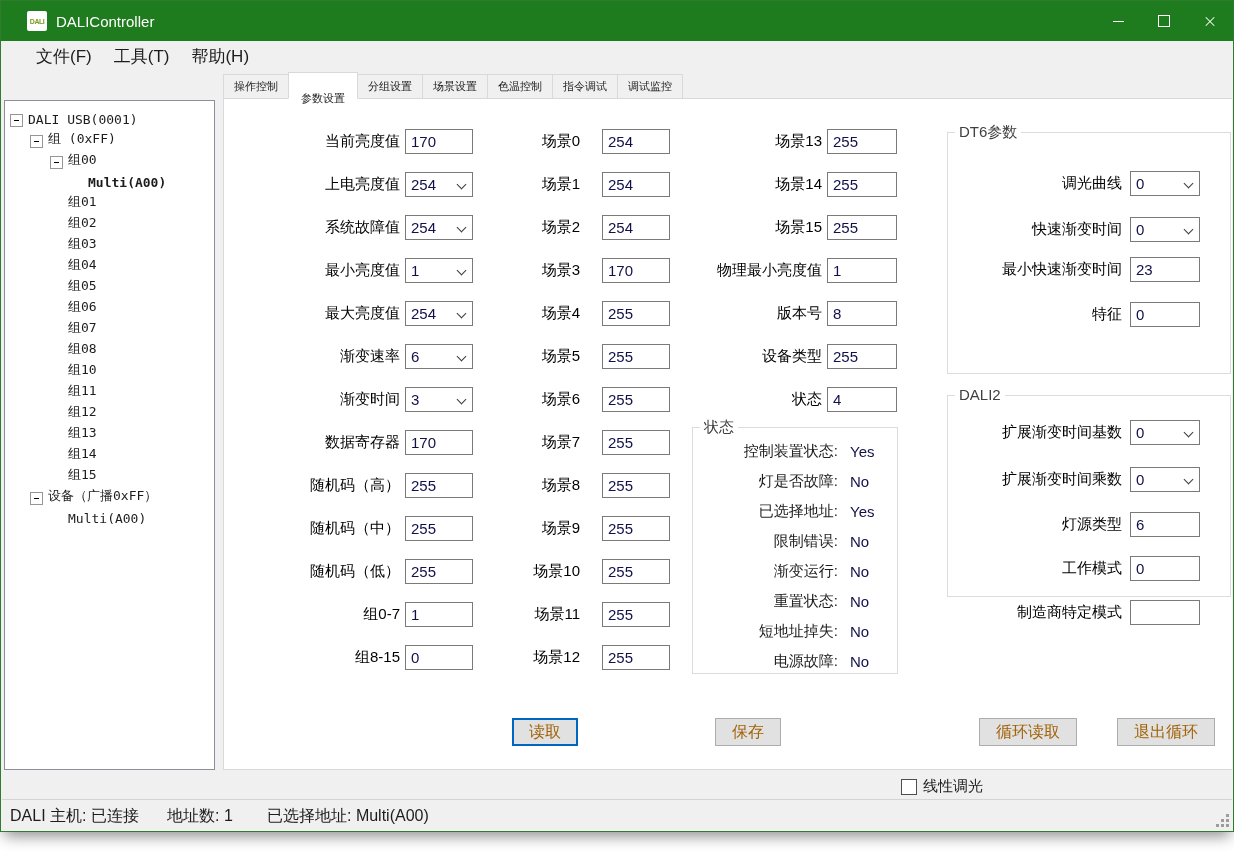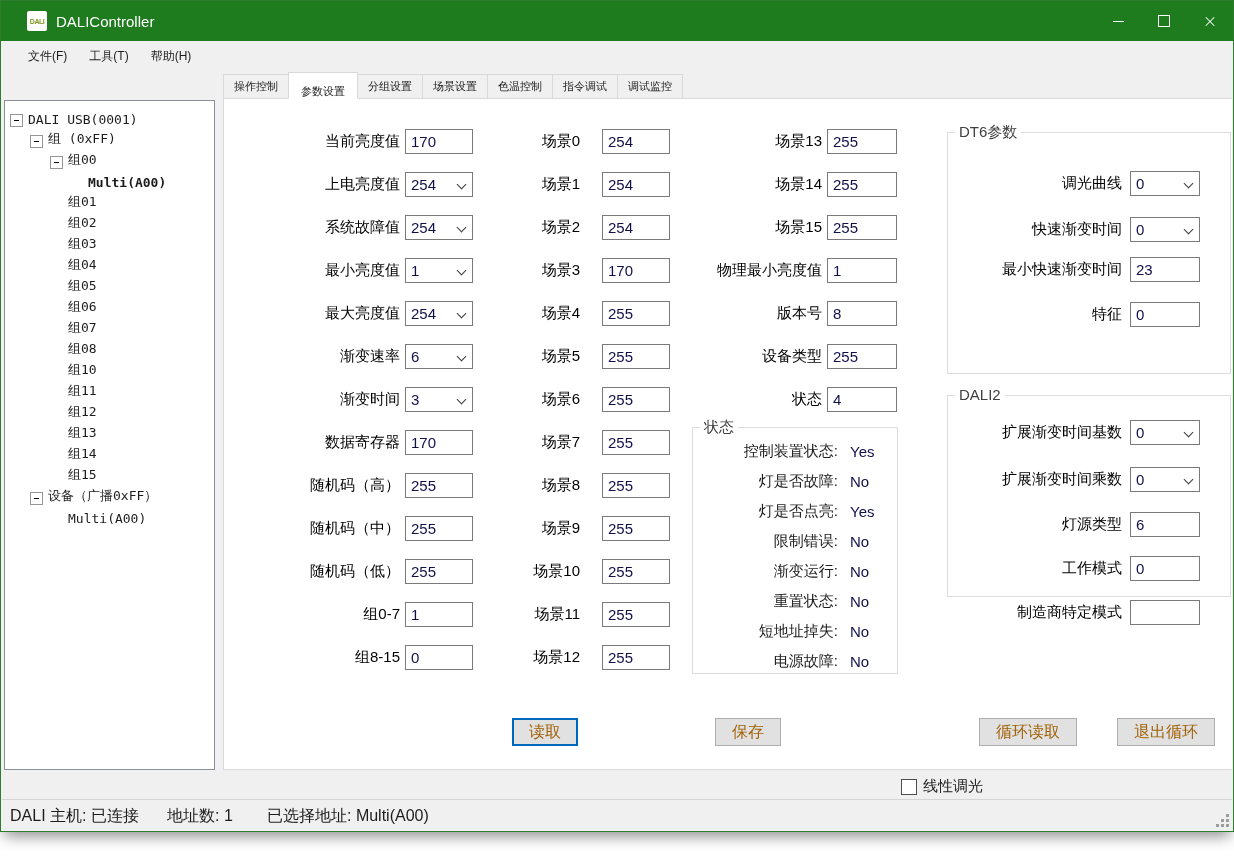--- a/index.html
+++ b/index.html
@@ -25,28 +25,28 @@
   .win-btn{width:46px;height:100%;display:flex;align-items:center;justify-content:center;}
   .glyph-min{width:11px;height:1px;background:#fff;}
   .glyph-max{width:10px;height:10px;border:1px solid #fff;}
   .glyph-close{position:relative;width:12px;height:12px;}
   .glyph-close::before,.glyph-close::after{
     content:"";position:absolute;left:0;top:5.5px;width:12px;height:1px;background:#fff;}
   .glyph-close::before{transform:rotate(45deg);}
   .glyph-close::after{transform:rotate(-45deg);}
   
   .menubar{position:absolute;left:0;top:40px;right:0;height:30px;display:flex;align-items:center;
-    padding-left:16px;font-size:12px;background:#f0f0f0;}
+    padding-left:24px;font-size:17px;background:#f0f0f0;}
   .menu-item{padding:4px 11px;}
   
   .tabs{position:absolute;left:222px;top:71px;height:27px;display:flex;align-items:flex-end;z-index:3;}
   .tab{box-sizing:border-box;height:25px;line-height:23px;padding:0 10px;background:#f0f0f0;
     border:1px solid #d9d9d9;margin-right:-1px;font-size:11px;white-space:nowrap;}
   .tab[data-active="true"]{height:27px;line-height:26px;background:#fff;border-bottom-color:#fff;
-    position:relative;z-index:4;padding:5px 12px;}
+    position:relative;z-index:4;padding:12px 12px;}
   
   .page{position:absolute;left:222px;top:97px;width:1009px;height:672px;background:#fff;
     border:1px solid #d9d9d9;border-right:none;box-sizing:border-box;z-index:1;}
   
   .tree{position:absolute;left:3px;top:99px;width:211px;height:670px;background:#fff;
     border:1px solid #8a8f98;box-sizing:border-box;overflow:hidden;
     font-family:"DejaVu Sans Mono", monospace;font-size:13px;padding-top:5px;}
   .titem{height:21px;display:flex;align-items:flex-end;white-space:nowrap;}
   .titem[data-depth="0"]{padding-left:5px;}
   .titem[data-depth="1"]{padding-left:25px;}
@@ -594,21 +594,21 @@
             <span class="slabel">控制装置状态:</span>
             <span class="sval">Yes</span>
           </div>
 
           <div class="srow">
             <span class="slabel">灯是否故障:</span>
             <span class="sval">No</span>
           </div>
 
           <div class="srow">
-            <span class="slabel">灯是否点亮:</span>
+            <span class="slabel">已选择地址:</span>
             <span class="sval">Yes</span>
           </div>
 
           <div class="srow">
             <span class="slabel">限制错误:</span>
             <span class="sval">No</span>
           </div>
 
           <div class="srow">
             <span class="slabel">渐变运行:</span>

